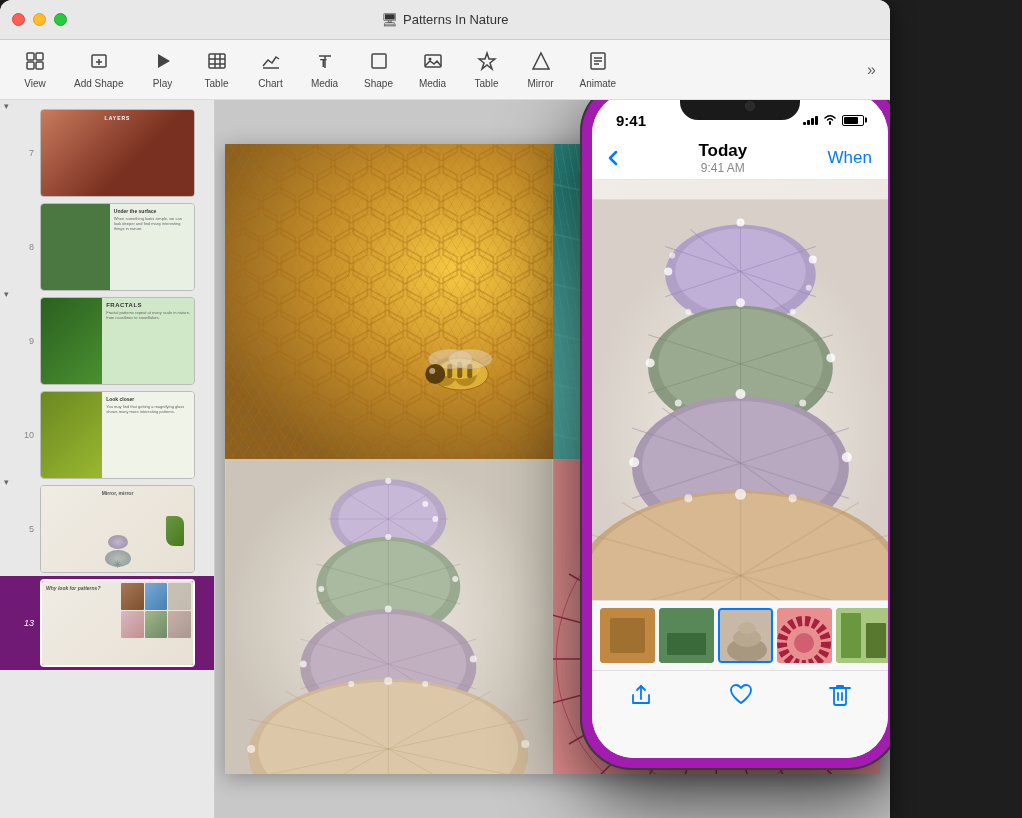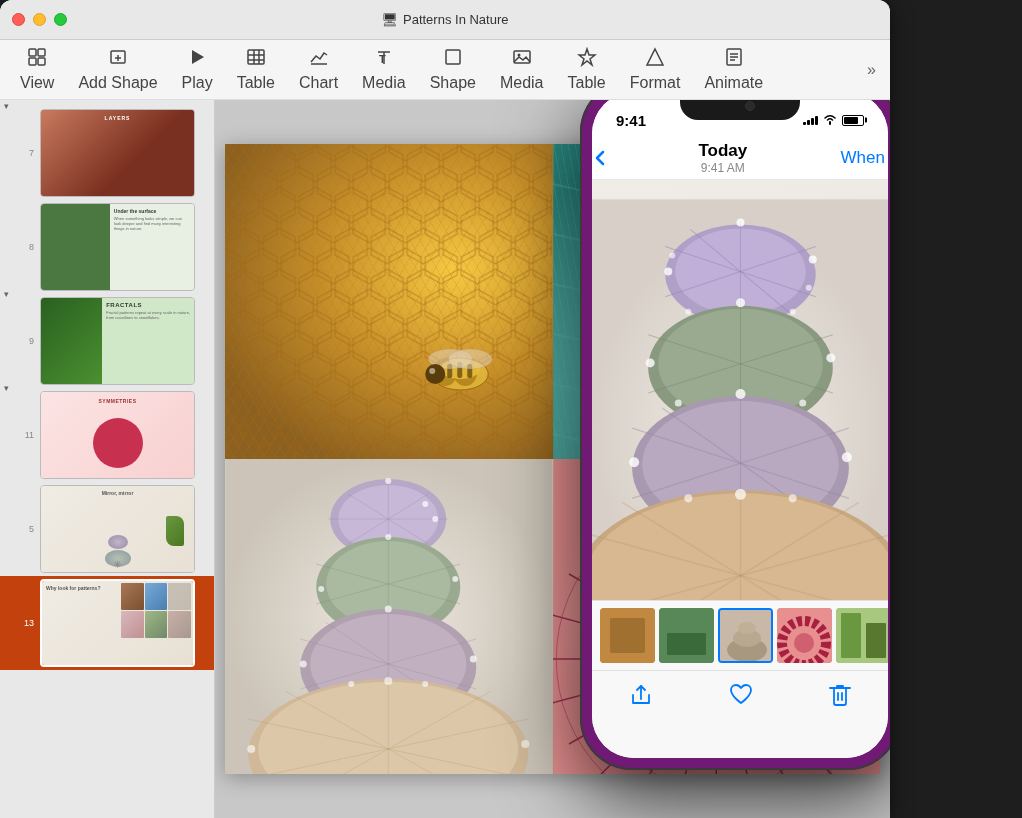--- a/index.html
+++ b/index.html
@@ -76,21 +76,21 @@
       cursor: pointer;
       min-width: 50px;
       height: 50px;
     }
     .toolbar-item .tb-icon {
       font-size: 18px;
       color: #444;
       margin-bottom: 2px;
     }
     .toolbar-item .tb-label {
-      font-size: 16px;
+      font-size: 10px;
       color: #444;
     }
     .toolbar-expand {
       margin-left: auto;
       font-size: 16px;
       color: #666;
       cursor: pointer;
       padding: 4px;
     }
 
@@ -120,21 +120,22 @@
       color: #666;
     }
     .slide-item {
       display: flex;
       align-items: center;
       padding: 3px 6px 3px 20px;
       cursor: pointer;
       position: relative;
     }
     .slide-item.active {
-      background: #c2410c;
+      background: #701a75;
+      font-style: italic;
     }
     .slide-number {
       font-size: 9px;
       color: #888;
       width: 14px;
       text-align: right;
       margin-right: 6px;
       flex-shrink: 0;
     }
     .slide-item.active .slide-number { color: #fff; }
@@ -246,21 +247,21 @@
       right: -30px;
       top: -20px;
       width: 340px;
       height: 720px;
       z-index: 10;
     }
 
     .iphone {
       width: 320px;
       height: 690px;
-      background: #701a75;
+      background: #a21caf;
       border-radius: 52px;
       position: relative;
       box-shadow: 0 30px 80px rgba(0,0,0,0.7), inset 0 0 0 2px #3a3a3a;
       overflow: hidden;
     }
 
     .iphone-screen {
       position: absolute;
       top: 12px; left: 12px; right: 12px; bottom: 12px;
       background: #fff;
@@ -353,21 +354,21 @@
     }
 
     
     .iphone-nav {
       height: 44px;
       background: #fff;
       border-bottom: 1px solid #e8e8e8;
       display: flex;
       align-items: center;
       justify-content: space-between;
-      padding: 0 3px;
+      padding: 0 16px;
     }
     .nav-back {
       display: flex;
       align-items: center;
       gap: 4px;
       color: #007AFF;
       font-size: 17px;
     }
     .nav-title-area {
       text-align: center;
@@ -670,21 +671,21 @@
         </svg>
       </span>
       <span class="tb-label">Table</span>
     </div>
     <div class="toolbar-item">
       <span class="tb-icon">
         <svg width="20" height="20" viewBox="0 0 20 20" fill="none" stroke="#444" stroke-width="1.5">
           <polygon points="10,2 18,18 2,18"></polygon>
         </svg>
       </span>
-      <span class="tb-label">Format</span>
+      <span class="tb-label">Mirror</span>
     </div>
     <div class="toolbar-item">
       <span class="tb-icon">
         <svg width="20" height="20" viewBox="0 0 20 20" fill="none" stroke="#444" stroke-width="1.5">
           <rect x="3" y="2" width="14" height="16" rx="1"></rect>
           <line x1="6" y1="7" x2="14" y2="7"></line>
           <line x1="6" y1="10" x2="14" y2="10"></line>
           <line x1="6" y1="13" x2="11" y2="13"></line>
         </svg>
       </span>
@@ -731,32 +732,35 @@
           <div class="mini-slide s9">
             <div class="s9-left"></div>
             <div class="s9-right">
               <div class="s9-title">FRACTALS</div>
               <div class="s8-text">Fractal patterns repeat at every scale in nature, from coastlines to snowflakes.</div>
             </div>
           </div>
         </div>
       </div>
 
+      <div class="slide-item">
+        <span class="slide-number">10</span>
+        <div class="slide-thumb thumb-10">
+          <div class="mini-slide s10">
+            <div class="s10-left"></div>
+            <div class="s10-right">
+              <div class="s10-title">Look closer</div>
+              <div class="s8-text">You may find that getting a magnifying glass shows many more interesting patterns.</div>
+            </div>
+          </div>
+        </div>
+      </div>
 
       <div class="slide-group">
         <span class="slide-group-arrow">▾</span>
-      </div>
-      <div class="slide-item">
-        <span class="slide-number">11</span>
-        <div class="slide-thumb thumb-11">
-          <div class="mini-slide s11">
-            <span class="s11-title">SYMMETRIES</span>
-            <div class="s11-circle"></div>
-          </div>
-        </div>
       </div>
 
       <div class="slide-item">
         <span class="slide-number">5</span>
         <div class="slide-thumb thumb-12">
           <div class="mini-slide s12">
             <span class="s12-title">Mirror, mirror</span>
             <div style="position:absolute;bottom:5px;left:50%;transform:translateX(-50%);display:flex;flex-direction:column;align-items:center;">
               <div style="width:20px;height:14px;background:radial-gradient(ellipse,#c0b8c8,#9888a8);border-radius:50%;margin-bottom:1px;"></div>
               <div style="width:26px;height:17px;background:radial-gradient(ellipse,#b8c0b0,#8898a0);border-radius:50%;"></div>

